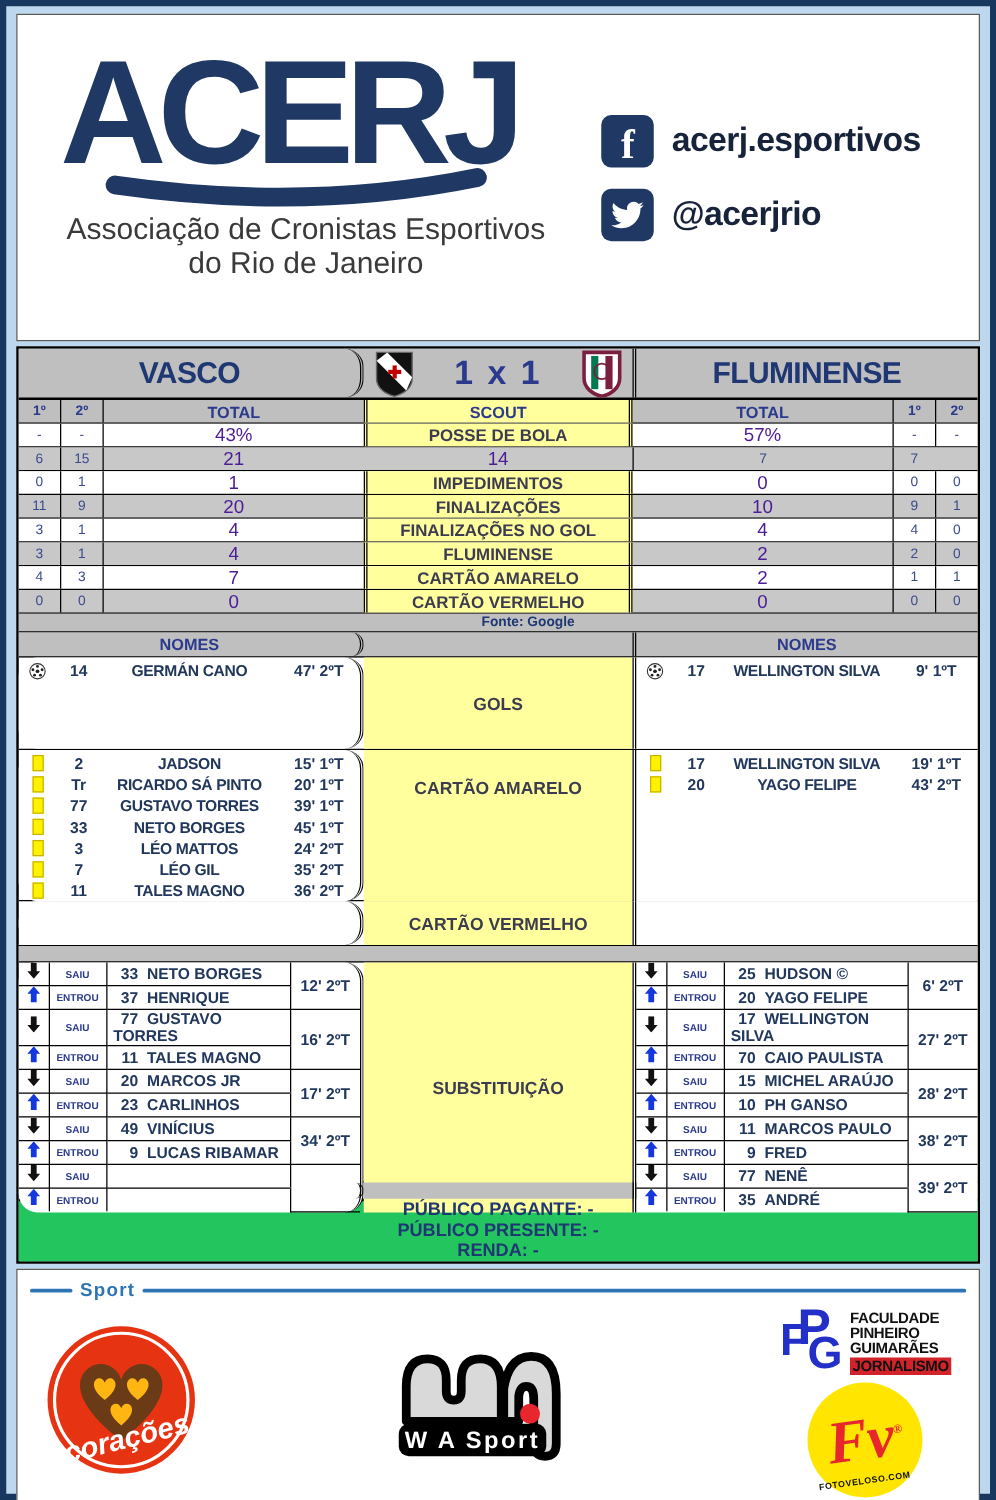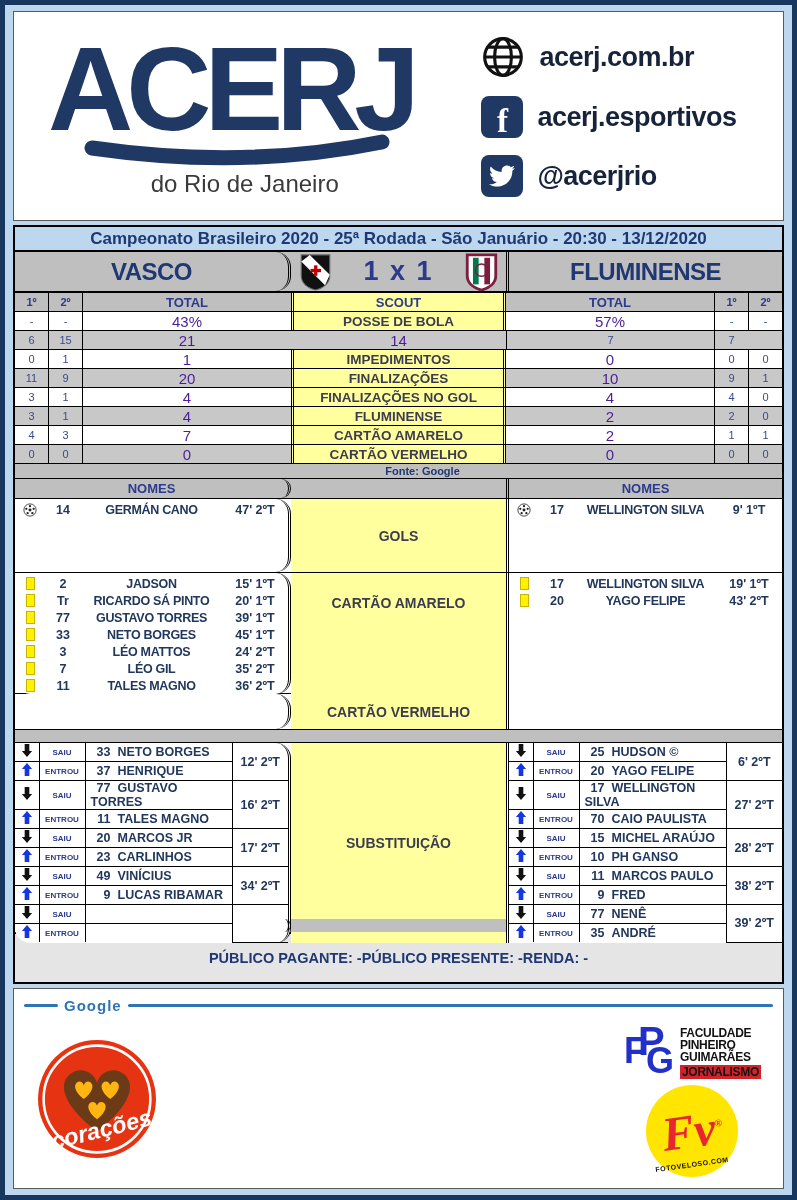--- a/index.html
+++ b/index.html
@@ -1,21 +1,21 @@
 <!DOCTYPE html>
 <html><head>
 <meta charset="utf-8">
 <style>
   * { margin:0; padding:0; box-sizing:border-box; }
   body { font-family:"Liberation Sans","DejaVu Sans",sans-serif; background:#888; }
   .sheet { width:797px; height:1200px; background:#17375E; padding:5px; overflow:hidden; }
   .frame { width:100%; height:100%; background:#BDD7EE; padding:6px 8px; display:flex; flex-direction:column; }
 
   
-  .header-box { height:210px; background:#fff; border:1px solid #5a5a5a; display:flex; flex-shrink:0; }
+  .header-box { height:262px; background:#fff; border:1px solid #5a5a5a; display:flex; flex-shrink:0; }
   .logo-col { width:60%; display:flex; flex-direction:column; align-items:center; padding-top:8px; }
   .org-line { color:#3a3a3a; font-size:24px; line-height:27px; text-align:center; font-weight:400; }
   .social-col { width:40%; display:flex; flex-direction:column; justify-content:center; gap:17px; padding-left:6px; }
   .social-row { display:flex; align-items:center; gap:14px; }
   .social-label { font-size:27px; font-weight:bold; color:#16233B; letter-spacing:-0.5px; }
   .icon-sq { width:42px; height:42px; background:#1F3864; border-radius:8px; color:#fff;
              display:flex; align-items:center; justify-content:center; flex-shrink:0; }
   .fb-f { font-size:33px; font-weight:bold; font-family:"Liberation Serif",serif; margin-top:8px; }
 
   
@@ -65,22 +65,22 @@
   table.subs tr:last-child td { border-bottom:none; }
   td.a { width:24px; text-align:center; border-right:1px solid #000; }
   td.l { width:46px; text-align:center; border-right:1px solid #000;
          font-size:8px; font-weight:bold; color:#2B3A8C; }
   td.n { padding-left:5px; font-size:12.5px; font-weight:bold; color:#21375C; }
   td.n .pn { display:inline-block; width:20px; text-align:right; margin-right:7px; }
   td.t { width:56px; border-left:1px solid #000; text-align:center;
          font-size:12.5px; font-weight:bold; color:#21375C; }
   .substrip { height:14px; border-top:1px solid #000; }
   .substrip .mid2 { background:#BFBFBF; }
-  .publico { height:50px; border-top:2px solid #000; display:flex; flex-direction:row;
-             align-items:center; justify-content:center; background:#e5e5e5; }
+  .publico { height:50px; border-top:2px solid #000; display:flex; flex-direction:column;
+             align-items:center; justify-content:center; background:#22c55e; }
   .publico div { font-size:14.5px; font-weight:bold; color:#1F3873; line-height:16.5px; }
 
   
   .sponsor-box { flex:1; margin-top:4px; background:#fff; border:1px solid #5a5a5a;
                  position:relative; padding:26px 22px 6px 22px; }
   .apoio-line { position:absolute; top:8px; left:10px; right:10px; display:flex; align-items:center; gap:6px; }
   .apoio-line .seg { height:3px; background:#2E75B6; border-radius:2px; }
   .apoio-line .seg.s1 { width:34px; } .apoio-line .seg.s2 { flex:1; }
   .apoio-label { color:#2E75B6; font-size:15px; font-weight:bold; letter-spacing:1px; }
   .logos { display:flex; align-items:center; justify-content:space-between; height:100%; }
@@ -112,51 +112,43 @@
 
 <div class="sheet">
   <div class="frame">
 
     <div class="header-box">
       <div class="logo-col">
         <svg width="430" height="150" viewBox="0 0 430 150">
           <text x="18" y="110" font-family="Liberation Sans, sans-serif" font-size="118" font-weight="bold" fill="#1F3864" letter-spacing="-7">ACERJ</text>
           <path d="M62 128 Q215 150 352 122" stroke="#1F3864" stroke-width="15" fill="none" stroke-linecap="round"></path>
         </svg>
+        <div class="org-line">Associação de Cronistas Esportivos</div>
         <div class="org-line">do Rio de Janeiro</div>
       </div>
       <div class="social-col">
-        <div class="social-row">
-          <svg width="44" height="44" viewBox="0 0 24 24" fill="none" stroke="#111" stroke-width="1.7">
-            <circle cx="12" cy="12" r="10"></circle>
-              <ellipse cx="12" cy="12" rx="4.6" ry="10"></ellipse>
-            <path d="M2 12h20 M3.6 6.6h16.8 M3.6 17.4h16.8"></path>
-          </svg>
-          <span class="social-label">acerj.com.br</span>
-        </div>
         <div class="social-row">
           <div class="icon-sq">
               <span class="fb-f">f</span>
             </div>
           <span class="social-label">acerj.esportivos</span>
         </div>
         <div class="social-row">
           <div class="icon-sq">
             <svg width="26" height="26" viewBox="0 0 24 24" fill="#fff">
               <path d="M23.954 4.569c-.885.392-1.83.656-2.825.775 1.014-.611 1.794-1.574 2.163-2.723-.951.564-2.005.974-3.127 1.195-.897-.957-2.178-1.555-3.594-1.555-2.723 0-4.928 2.205-4.928 4.928 0 .39.045.765.127 1.124C7.691 8.094 4.066 6.13 1.64 3.161c-.427.722-.666 1.561-.666 2.475 0 1.71.87 3.213 2.188 4.096-.807-.026-1.566-.248-2.228-.616v.061c0 2.385 1.693 4.374 3.946 4.827-.413.111-.849.171-1.296.171-.314 0-.615-.03-.916-.086.631 1.953 2.445 3.377 4.604 3.417-1.68 1.319-3.809 2.105-6.102 2.105-.39 0-.779-.023-1.17-.067 2.189 1.394 4.768 2.209 7.557 2.209 9.054 0 13.999-7.496 13.999-13.986 0-.209 0-.42-.015-.63.961-.689 1.8-1.56 2.46-2.548z"></path>
             </svg>
           </div>
           <span class="social-label">@acerjrio</span>
         </div>
       </div>
     </div>
 
     <div class="tbl" style="margin-top:4px;">
 
-      <div class="title-bar">Campeonato Brasileiro 2020 - 25ª Rodada - São Januário - 20:30 - 13/12/2020</div>
 
       <div class="grid3 team-row bb2">
         <div class="cell g3-left team-name">VASCO</div>
         <div class="score-cell">
           <svg width="33" height="38" viewBox="0 0 34 40">
             <path d="M2 2 h30 v22 c0 8 -7 13 -15 15 c-8 -2 -15 -7 -15 -15 z" fill="#111" stroke="#666" stroke-width="1.2"></path>
             <polygon points="2,9 11,2 32,23 27,34" fill="#fff"></polygon>
             <rect x="15.5" y="13" width="3.5" height="11" fill="#C00000"></rect>
             <rect x="11.8" y="16.7" width="11" height="3.5" fill="#C00000"></rect>
           </svg>
@@ -564,36 +556,45 @@
       <div class="publico">
         <div>PÚBLICO PAGANTE: -</div>
         <div>PÚBLICO PRESENTE: -</div>
         <div>RENDA: -</div>
       </div>
     </div>
 
     <div class="sponsor-box">
       <div class="apoio-line">
         <div class="seg s1"></div>
-        <span class="apoio-label">Google</span>
+        <span class="apoio-label">Sport</span>
         <div class="seg s2"></div>
       </div>
       <div class="logos">
 
         <svg width="122" height="122" viewBox="0 0 120 120">
           <circle cx="60" cy="60" r="58" fill="#E63312"></circle>
           <circle cx="60" cy="60" r="52.5" fill="none" stroke="#fff" stroke-width="2.5"></circle>
           <path d="M60 92 C26 66 22 46 33 36 C43 27 57 33 60 44 C63 33 77 27 87 36 C98 46 94 66 60 92 Z" fill="#6B3A17"></path>
           <path d="M47 60 C38 53 37 47 40 44 C43 41.5 46 43.5 47 46.5 C48 43.5 51 41.5 54 44 C57 47 56 53 47 60 Z" fill="#FFB612"></path>
           <path d="M73 60 C64 53 63 47 66 44 C69 41.5 72 43.5 73 46.5 C74 43.5 77 41.5 80 44 C83 47 82 53 73 60 Z" fill="#FFB612"></path>
           <path d="M60 80 C51 73 50 67 53 64 C56 61.5 59 63.5 60 66.5 C61 63.5 64 61.5 67 64 C70 67 69 73 60 80 Z" fill="#FFB612"></path>
           <text x="60" y="99" text-anchor="middle" transform="rotate(-14 60 99)" font-family="Liberation Sans, sans-serif" font-size="23" font-style="italic" font-weight="bold" fill="#fff">3corações</text>
         </svg>
 
 
+        <div class="wasport-wrap">
+          <svg width="160" height="110" viewBox="0 0 160 110">
+            <path d="M14 44 q0 -22 17 -22 q15 0 15 17 v9 q0 7 6 7 q6 0 6 -7 v-9 q0 -17 15 -17 q17 0 17 22 v28 h-76 z" fill="#D9D9D9" stroke="#000" stroke-width="7" stroke-linejoin="round"></path>
+            <path d="M92 46 q4 -26 22 -26 q20 0 20 30 v40 q0 10 -9 10 q-9 0 -9 -10 v-36 q0 -10 -6 -10 q-5 0 -6 8 v20 h-12 z" fill="#D9D9D9" stroke="#000" stroke-width="7" stroke-linejoin="round"></path>
+            <circle cx="113" cy="66" r="8" fill="#E8262D"></circle>
+            <rect x="8" y="74" width="118" height="26" rx="8" fill="#000"></rect>
+            <text x="67" y="93" text-anchor="middle" font-family="Liberation Sans, sans-serif" font-size="19" font-weight="bold" fill="#fff" letter-spacing="2">W A Sport</text>
+          </svg>
+        </div>
 
         <div class="right-col">
           <div class="fpg">
             <div class="fpg-letters">
               <span class="fpg-p">P</span>
               <span class="fpg-f">F</span>
               <span class="fpg-g">G</span>
             </div>
             <div class="fpg-text">
               <div>FACULDADE</div>

